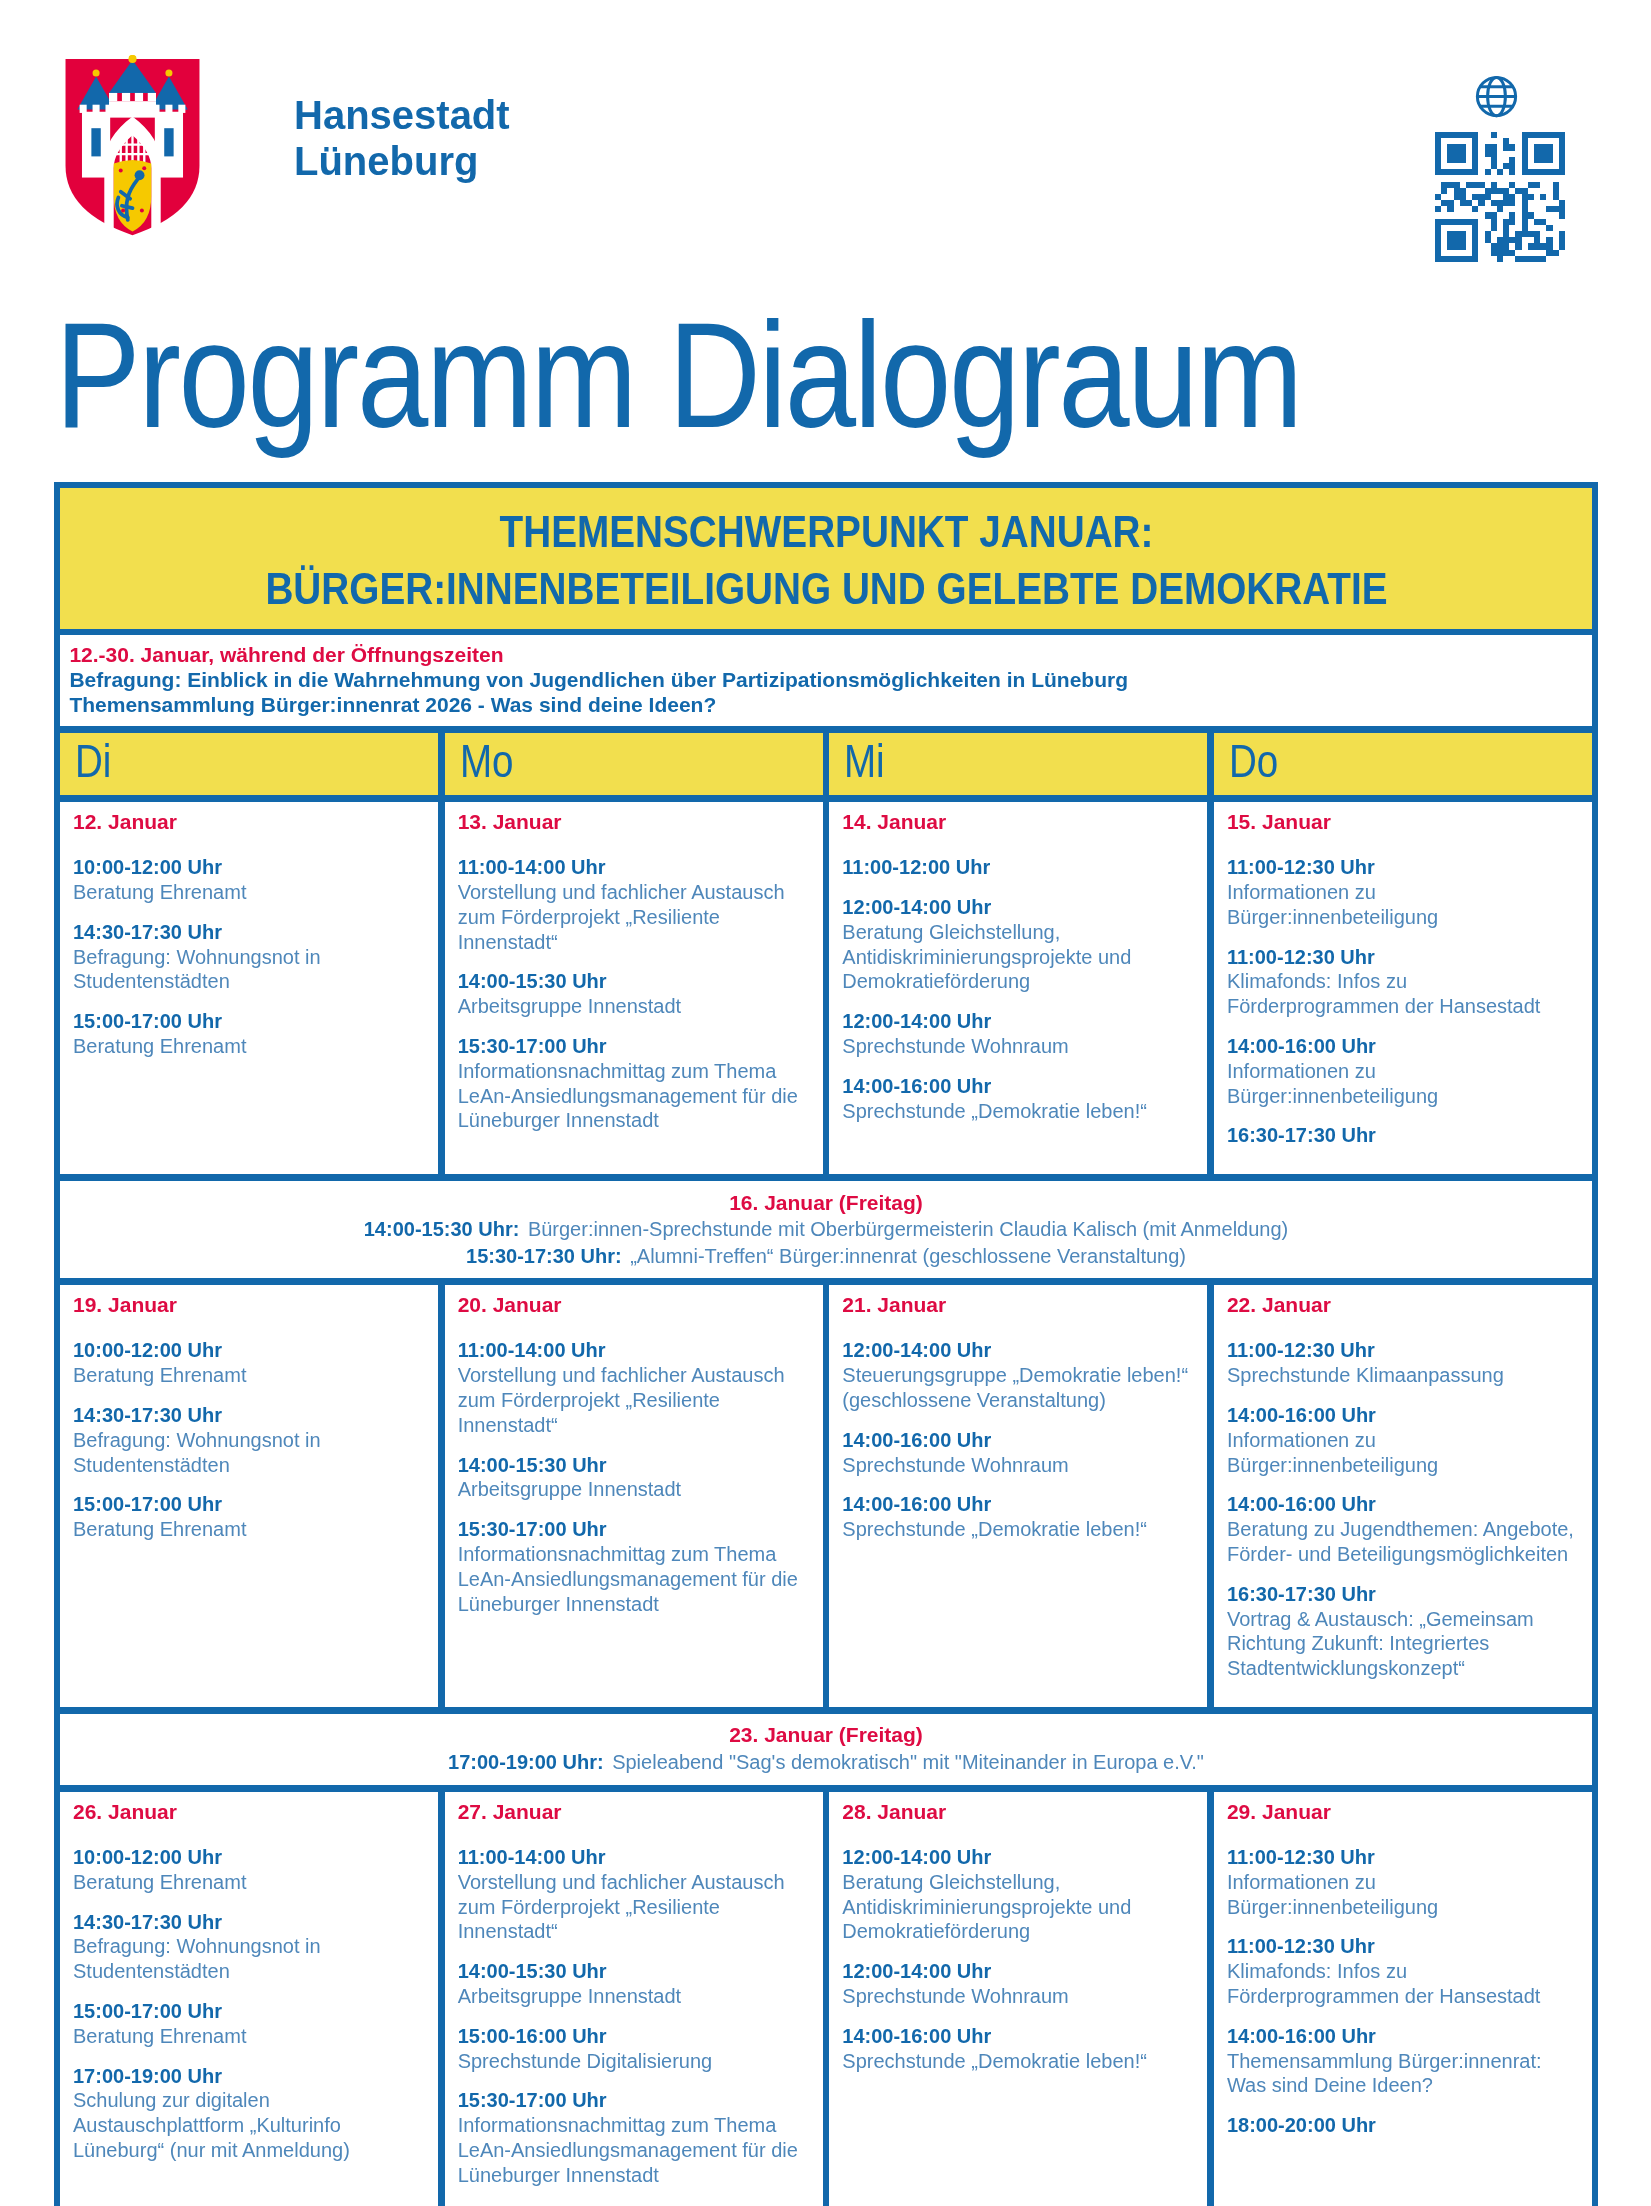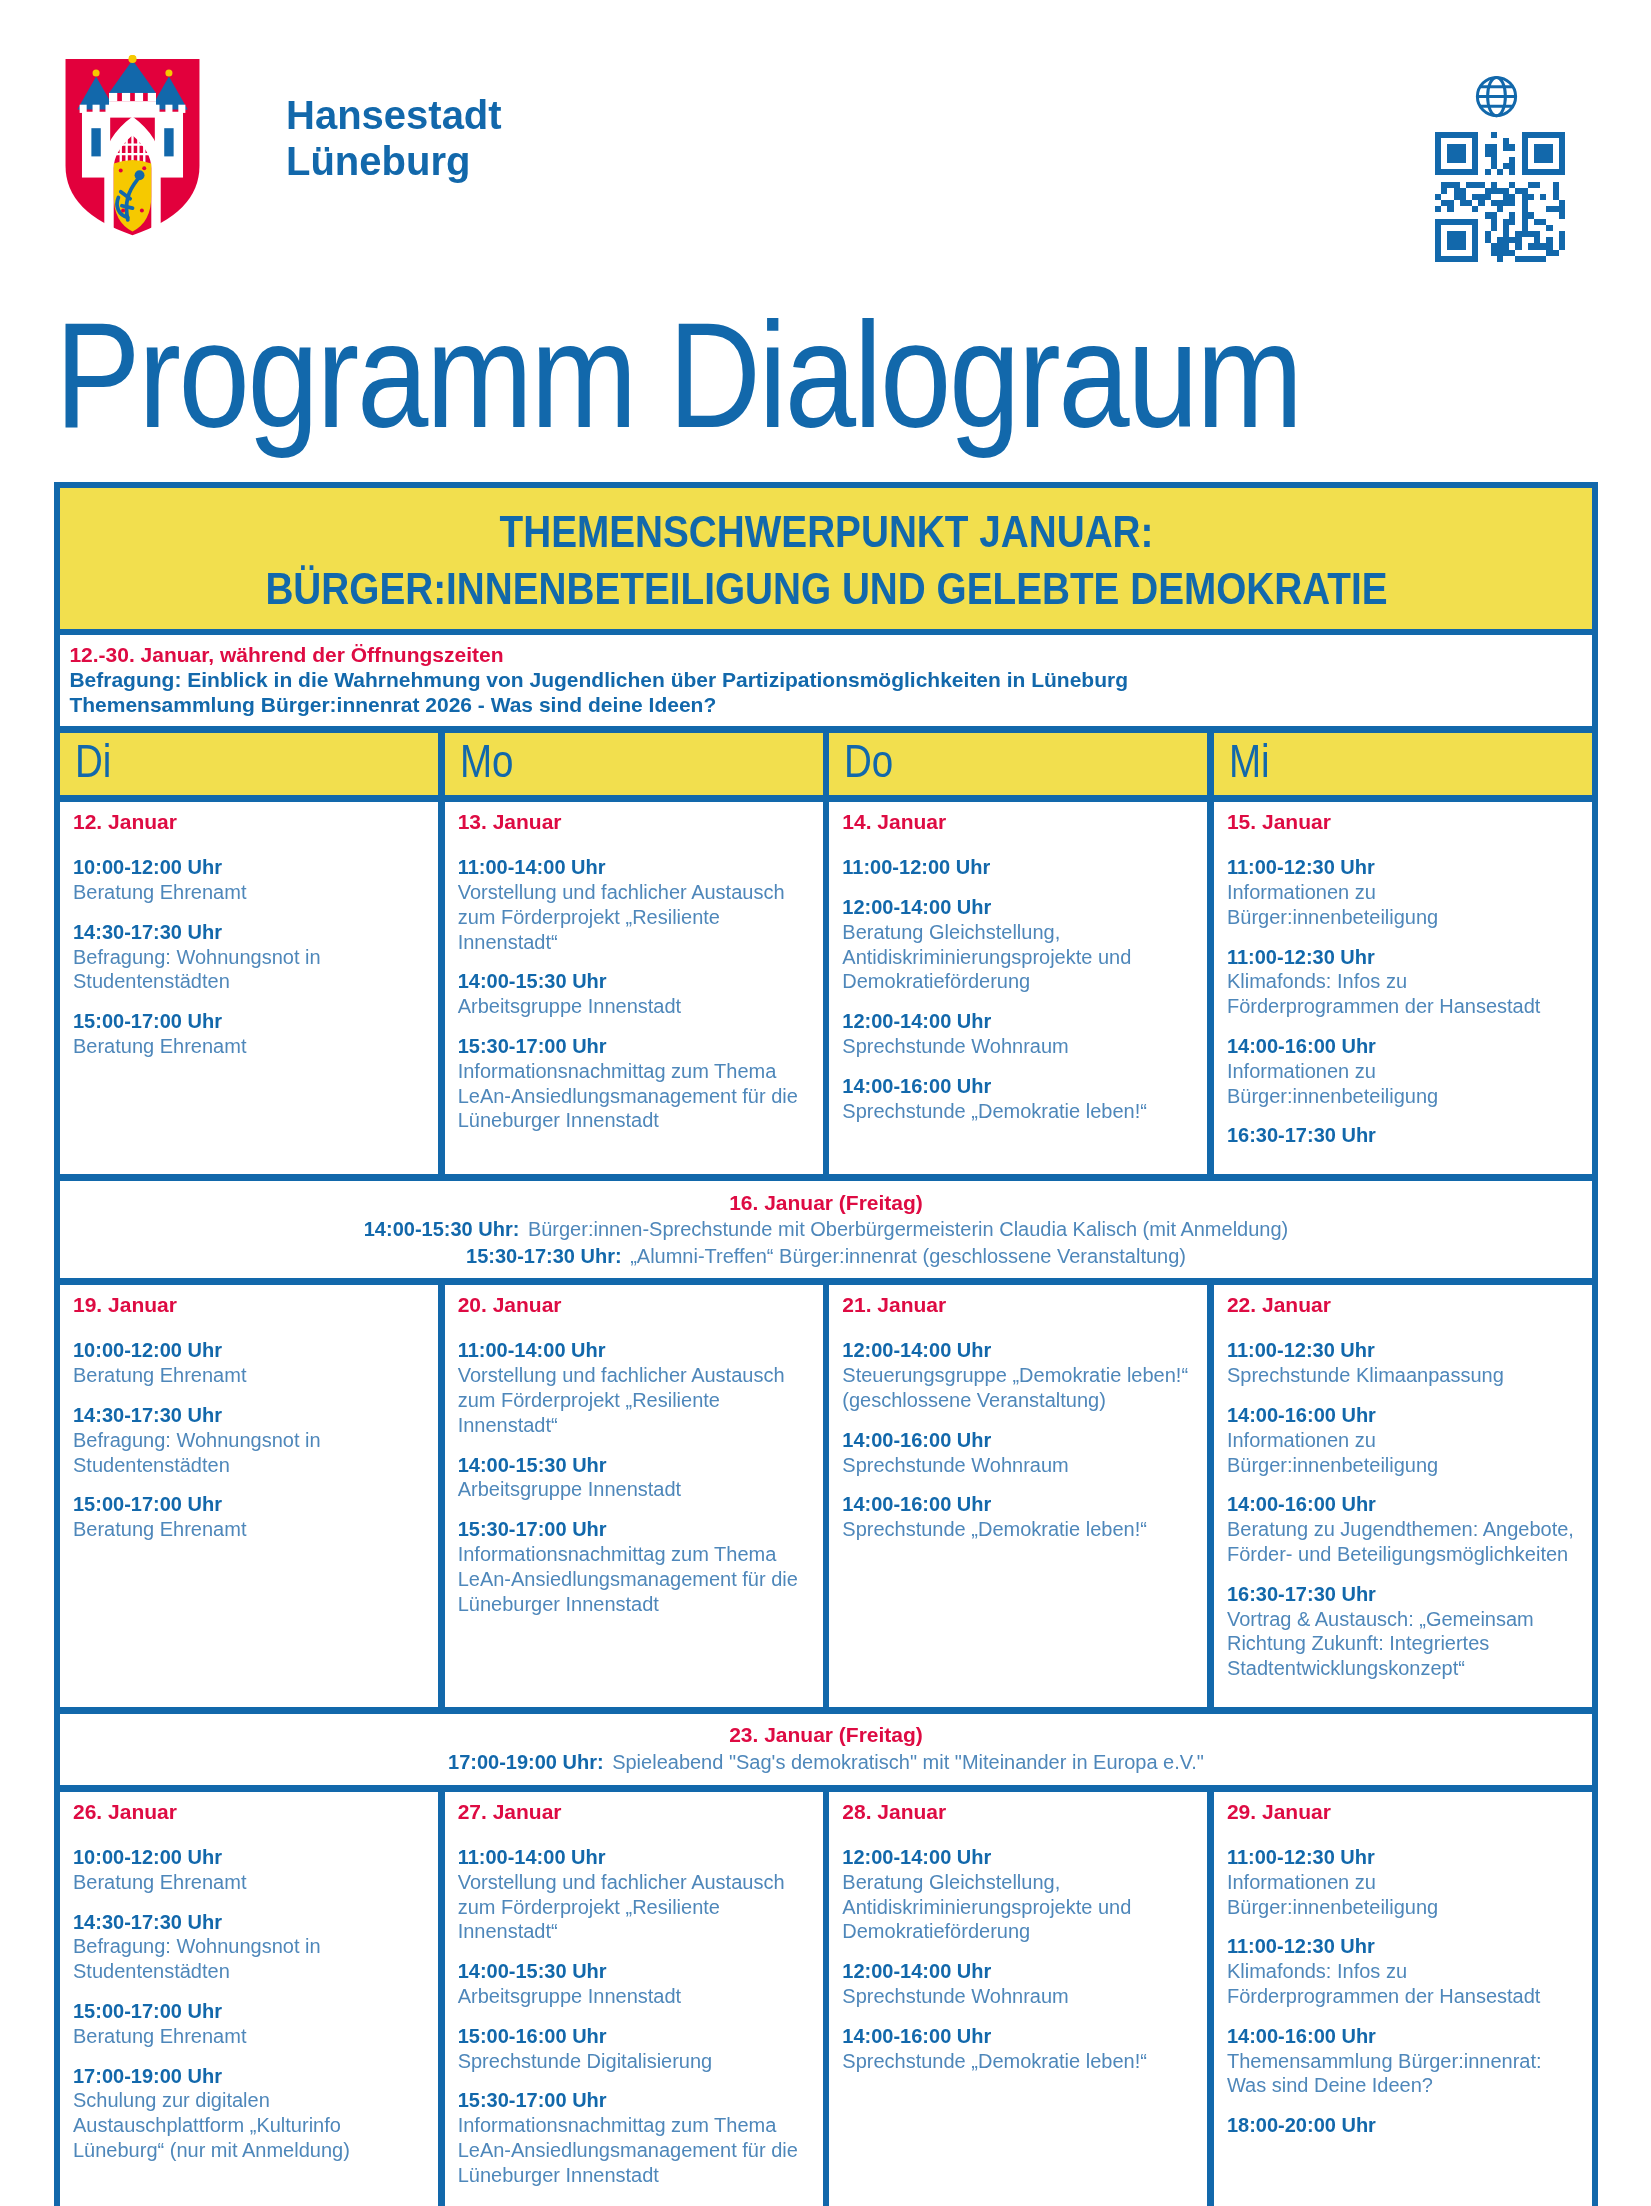--- a/index.html
+++ b/index.html
@@ -12,21 +12,21 @@
   html,body{width:1652px;height:2206px;}
   body{
     background:#fff;
     font-family:"Liberation Sans",sans-serif;
     position:relative;
     overflow:hidden;
   }
   .header{position:absolute;left:59px;top:49px;width:1539px;height:245px;}
   .crest{position:absolute;left:2.8px;top:5.6px;width:141px;height:184px;}
   .org{
-    position:absolute;left:227px;top:43px;
+    position:absolute;left:235px;top:43px;
     font-size:40px;font-weight:bold;color:var(--blue);line-height:1.16;
   }
   .globe{position:absolute;left:1415px;top:24.5px;width:45px;height:45px;}
   .qr{position:absolute;left:1376px;top:83px;width:130px;height:130px;}
   .page-title{
     position:absolute;left:55px;top:299px;
     font-size:151px;font-weight:400;color:var(--blue);
     line-height:1;white-space:nowrap;letter-spacing:-2.8px;
     transform:scaleX(0.85);transform-origin:left top;
   }
@@ -277,22 +277,22 @@
 
   <div class="intro">
     <div class="red">12.-30. Januar, während der Öffnungszeiten</div>
     <div class="blue">Befragung: Einblick in die Wahrnehmung von Jugendlichen über Partizipationsmöglichkeiten in Lüneburg</div>
     <div class="blue">Themensammlung Bürger:innenrat 2026 - Was sind deine Ideen?</div>
   </div>
 
   <div class="day-headers" id="dayHeaders">
       <div class="day-head"><span>Di</span></div>
       <div class="day-head"><span>Mo</span></div>
+      <div class="day-head"><span>Mi</span></div>
       <div class="day-head"><span>Do</span></div>
-      <div class="day-head"><span>Mi</span></div>
     </div>
 
   <div id="weeks" style="display:flex;flex-direction:column;gap:6.6px;">
       <div class="week-row">
         <div class="day-cell">
           <div class="date">12. Januar</div>
           <div class="event">
             <div class="time">10:00-12:00 Uhr</div>
             <div class="desc">Beratung Ehrenamt</div>
           </div>

